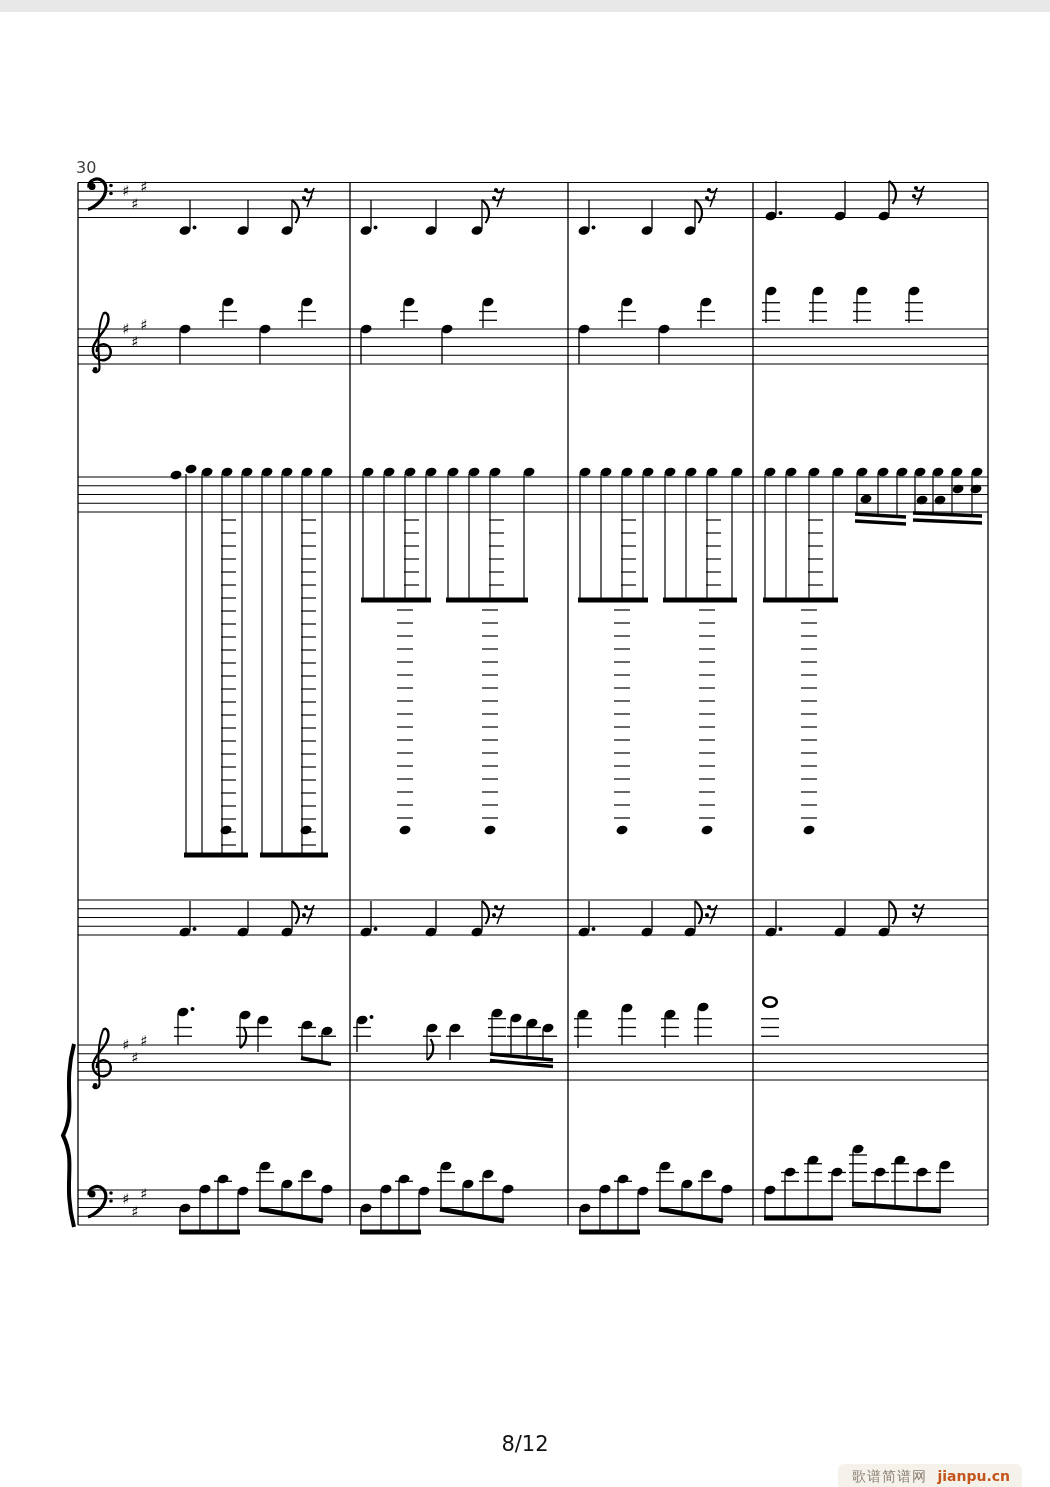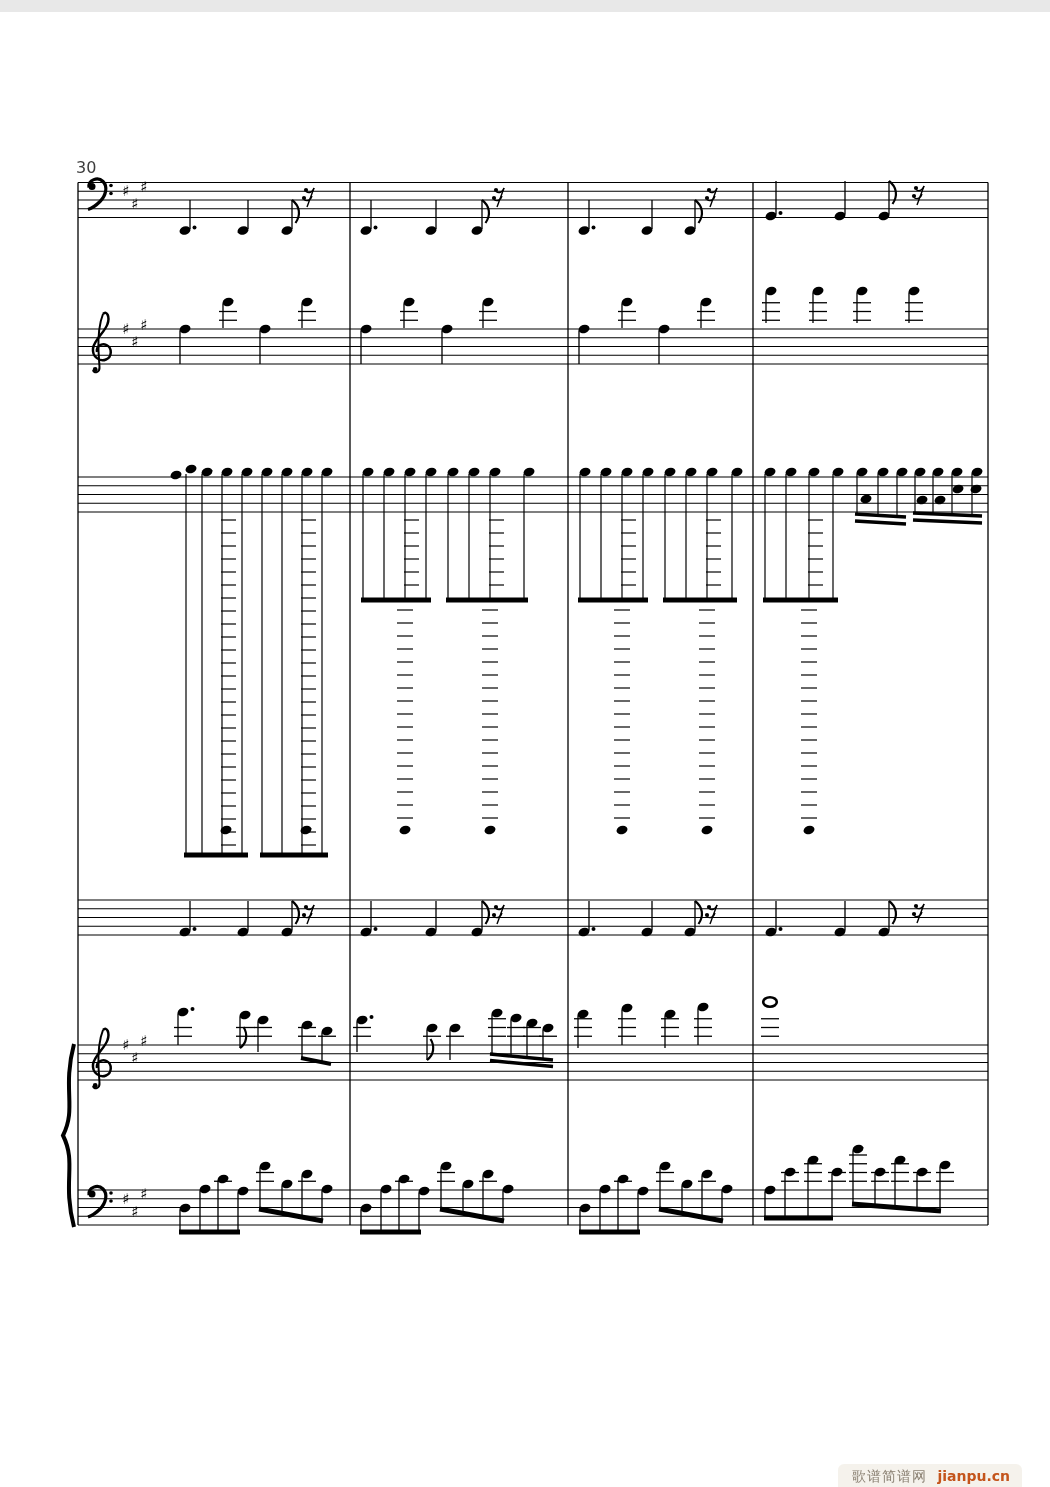--- a/index.html
+++ b/index.html
@@ -880,17 +880,18 @@
           <ellipse cx="900" cy="1148" rx="5.6" ry="4.1" fill="#000000" transform="rotate(-18 900 1148)"></ellipse>
           <line x1="895" y1="1149.5" x2="895" y2="1195.3820224719102" stroke="#000000" stroke-width="1.3"></line>
           <ellipse cx="922" cy="1160" rx="5.6" ry="4.1" fill="#000000" transform="rotate(-18 922 1160)"></ellipse>
           <line x1="917" y1="1161.5" x2="917" y2="1197.112359550562" stroke="#000000" stroke-width="1.3"></line>
           <ellipse cx="945" cy="1153" rx="5.6" ry="4.1" fill="#000000" transform="rotate(-18 945 1153)"></ellipse>
           <line x1="940" y1="1154.5" x2="940" y2="1198.9213483146068" stroke="#000000" stroke-width="1.3"></line>
           <line x1="852" y1="1192" x2="941" y2="1199" stroke="#000000" stroke-width="5"></line>
         </g>
       </g>
     </svg>
+  <div class="page-indicator">8/12</div>
   <div class="watermark">
     <span class="wm-name" style="color: rgb(138, 128, 114);">歌谱简谱网</span>
     <span class="wm-url" style="color: rgb(196, 85, 28);">jianpu.cn</span>
   </div>
 </div>
 
 </body></html>

